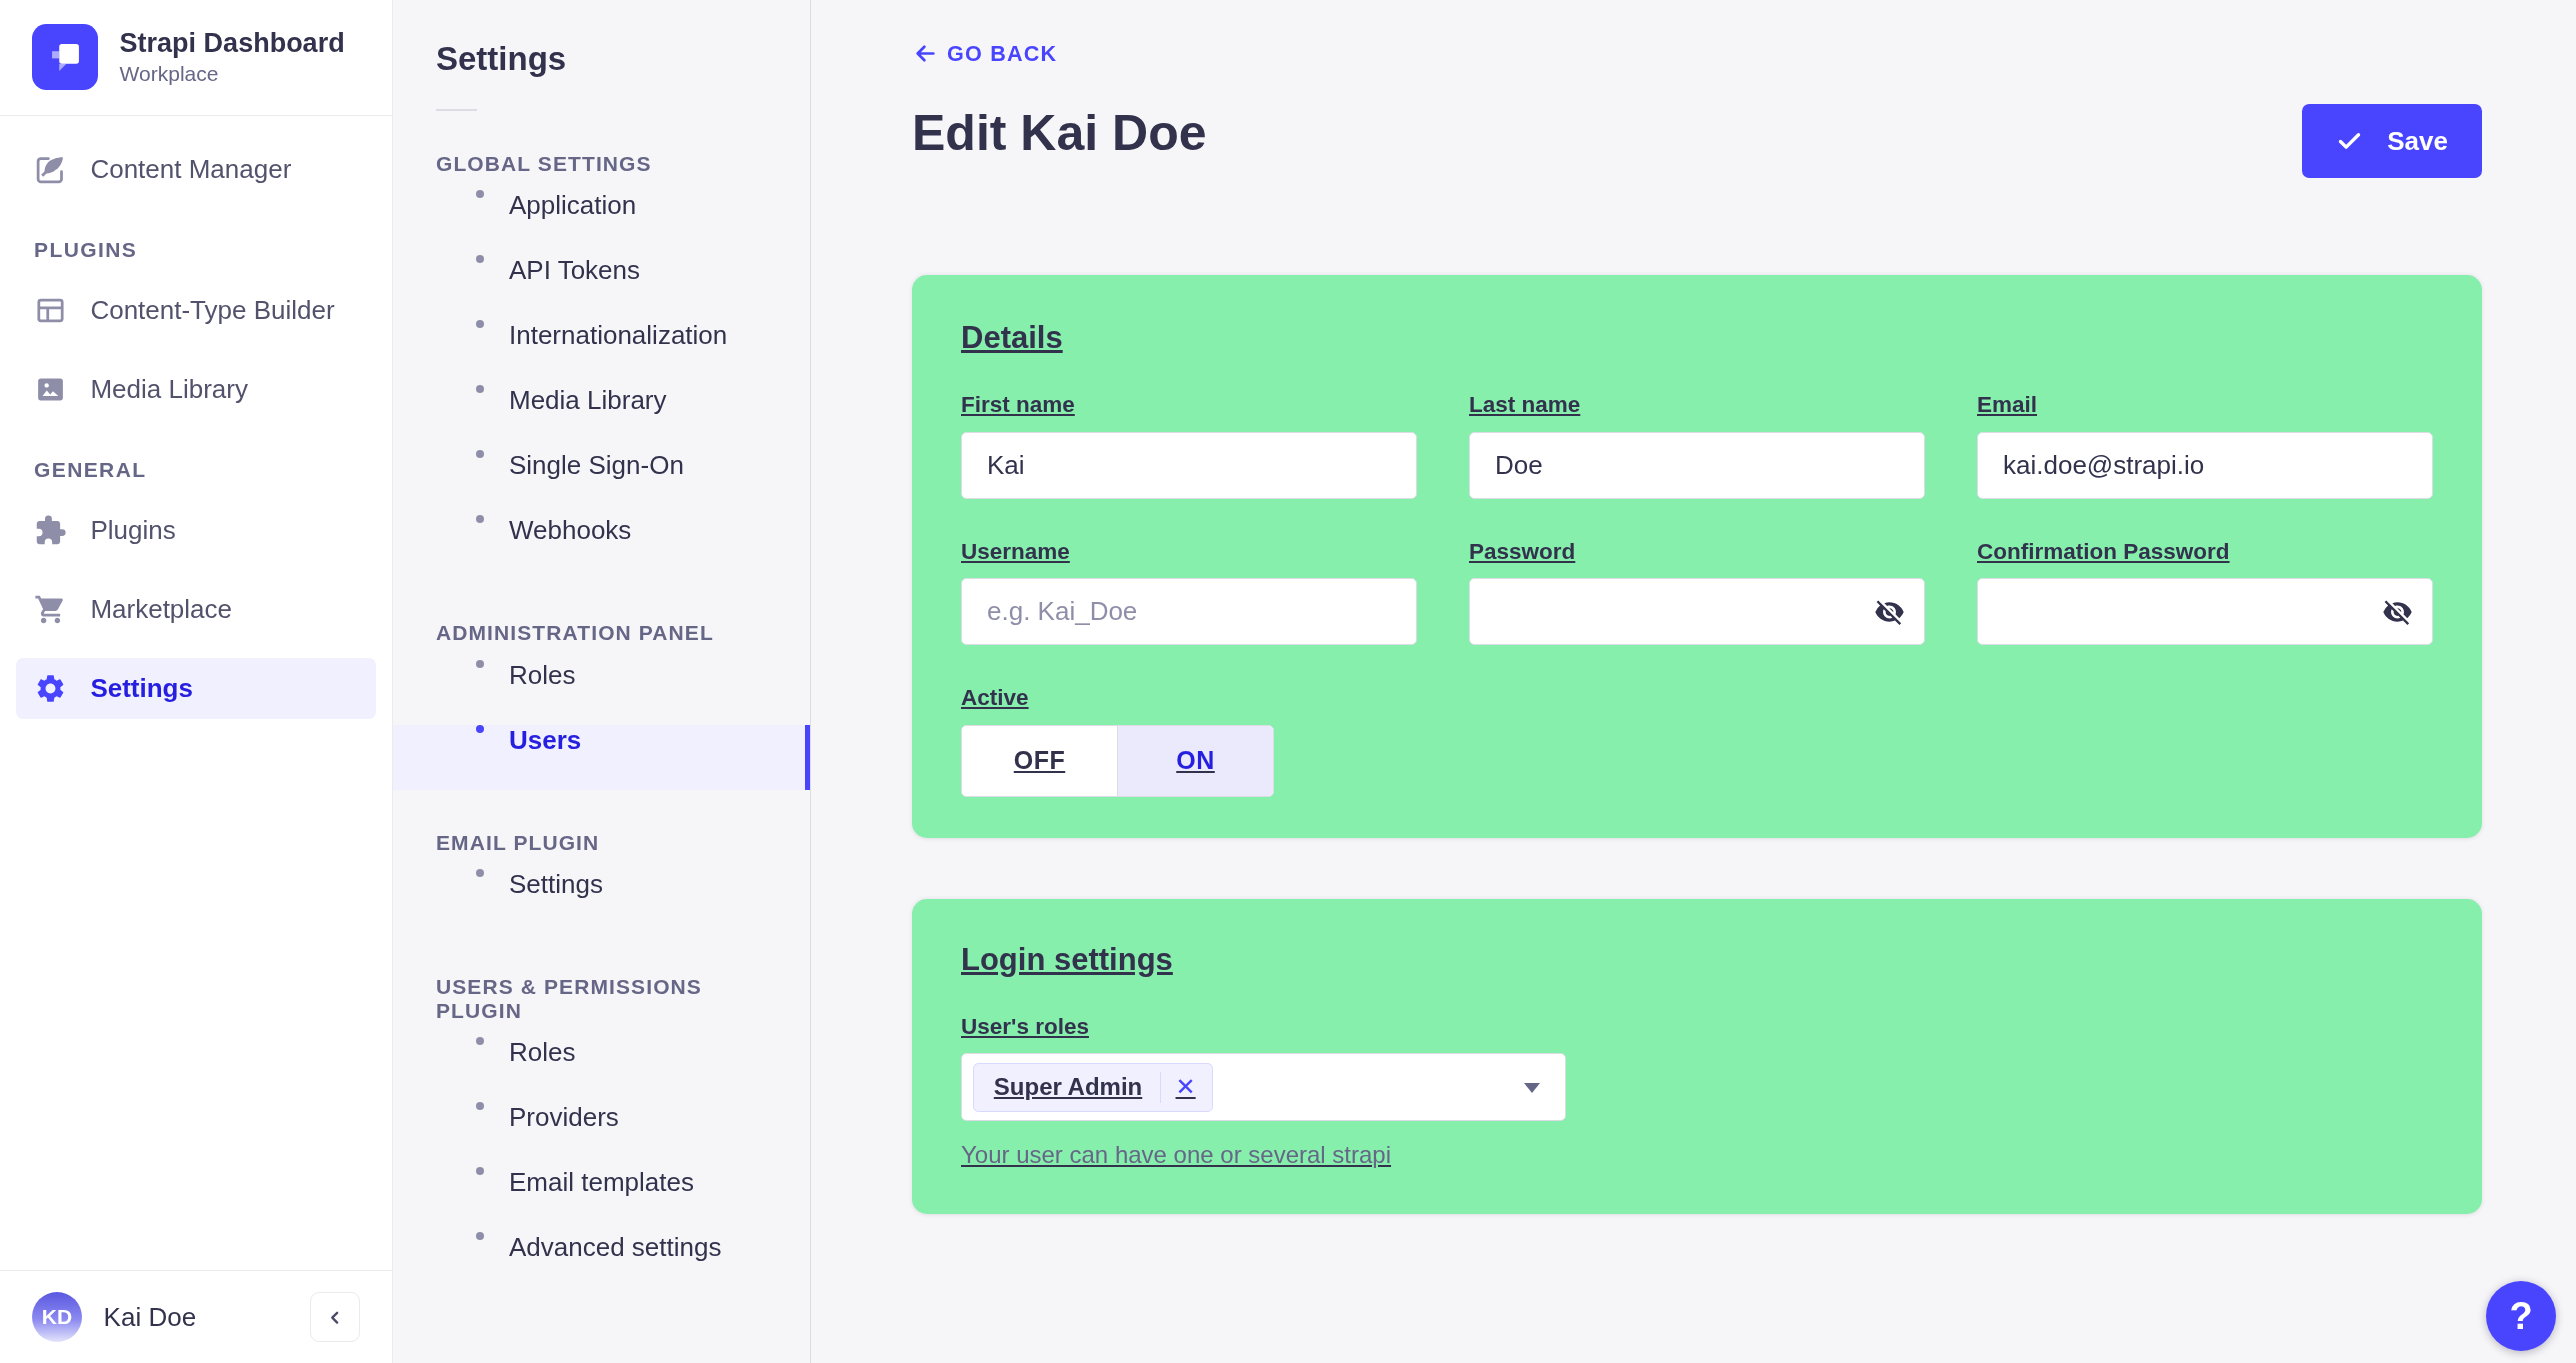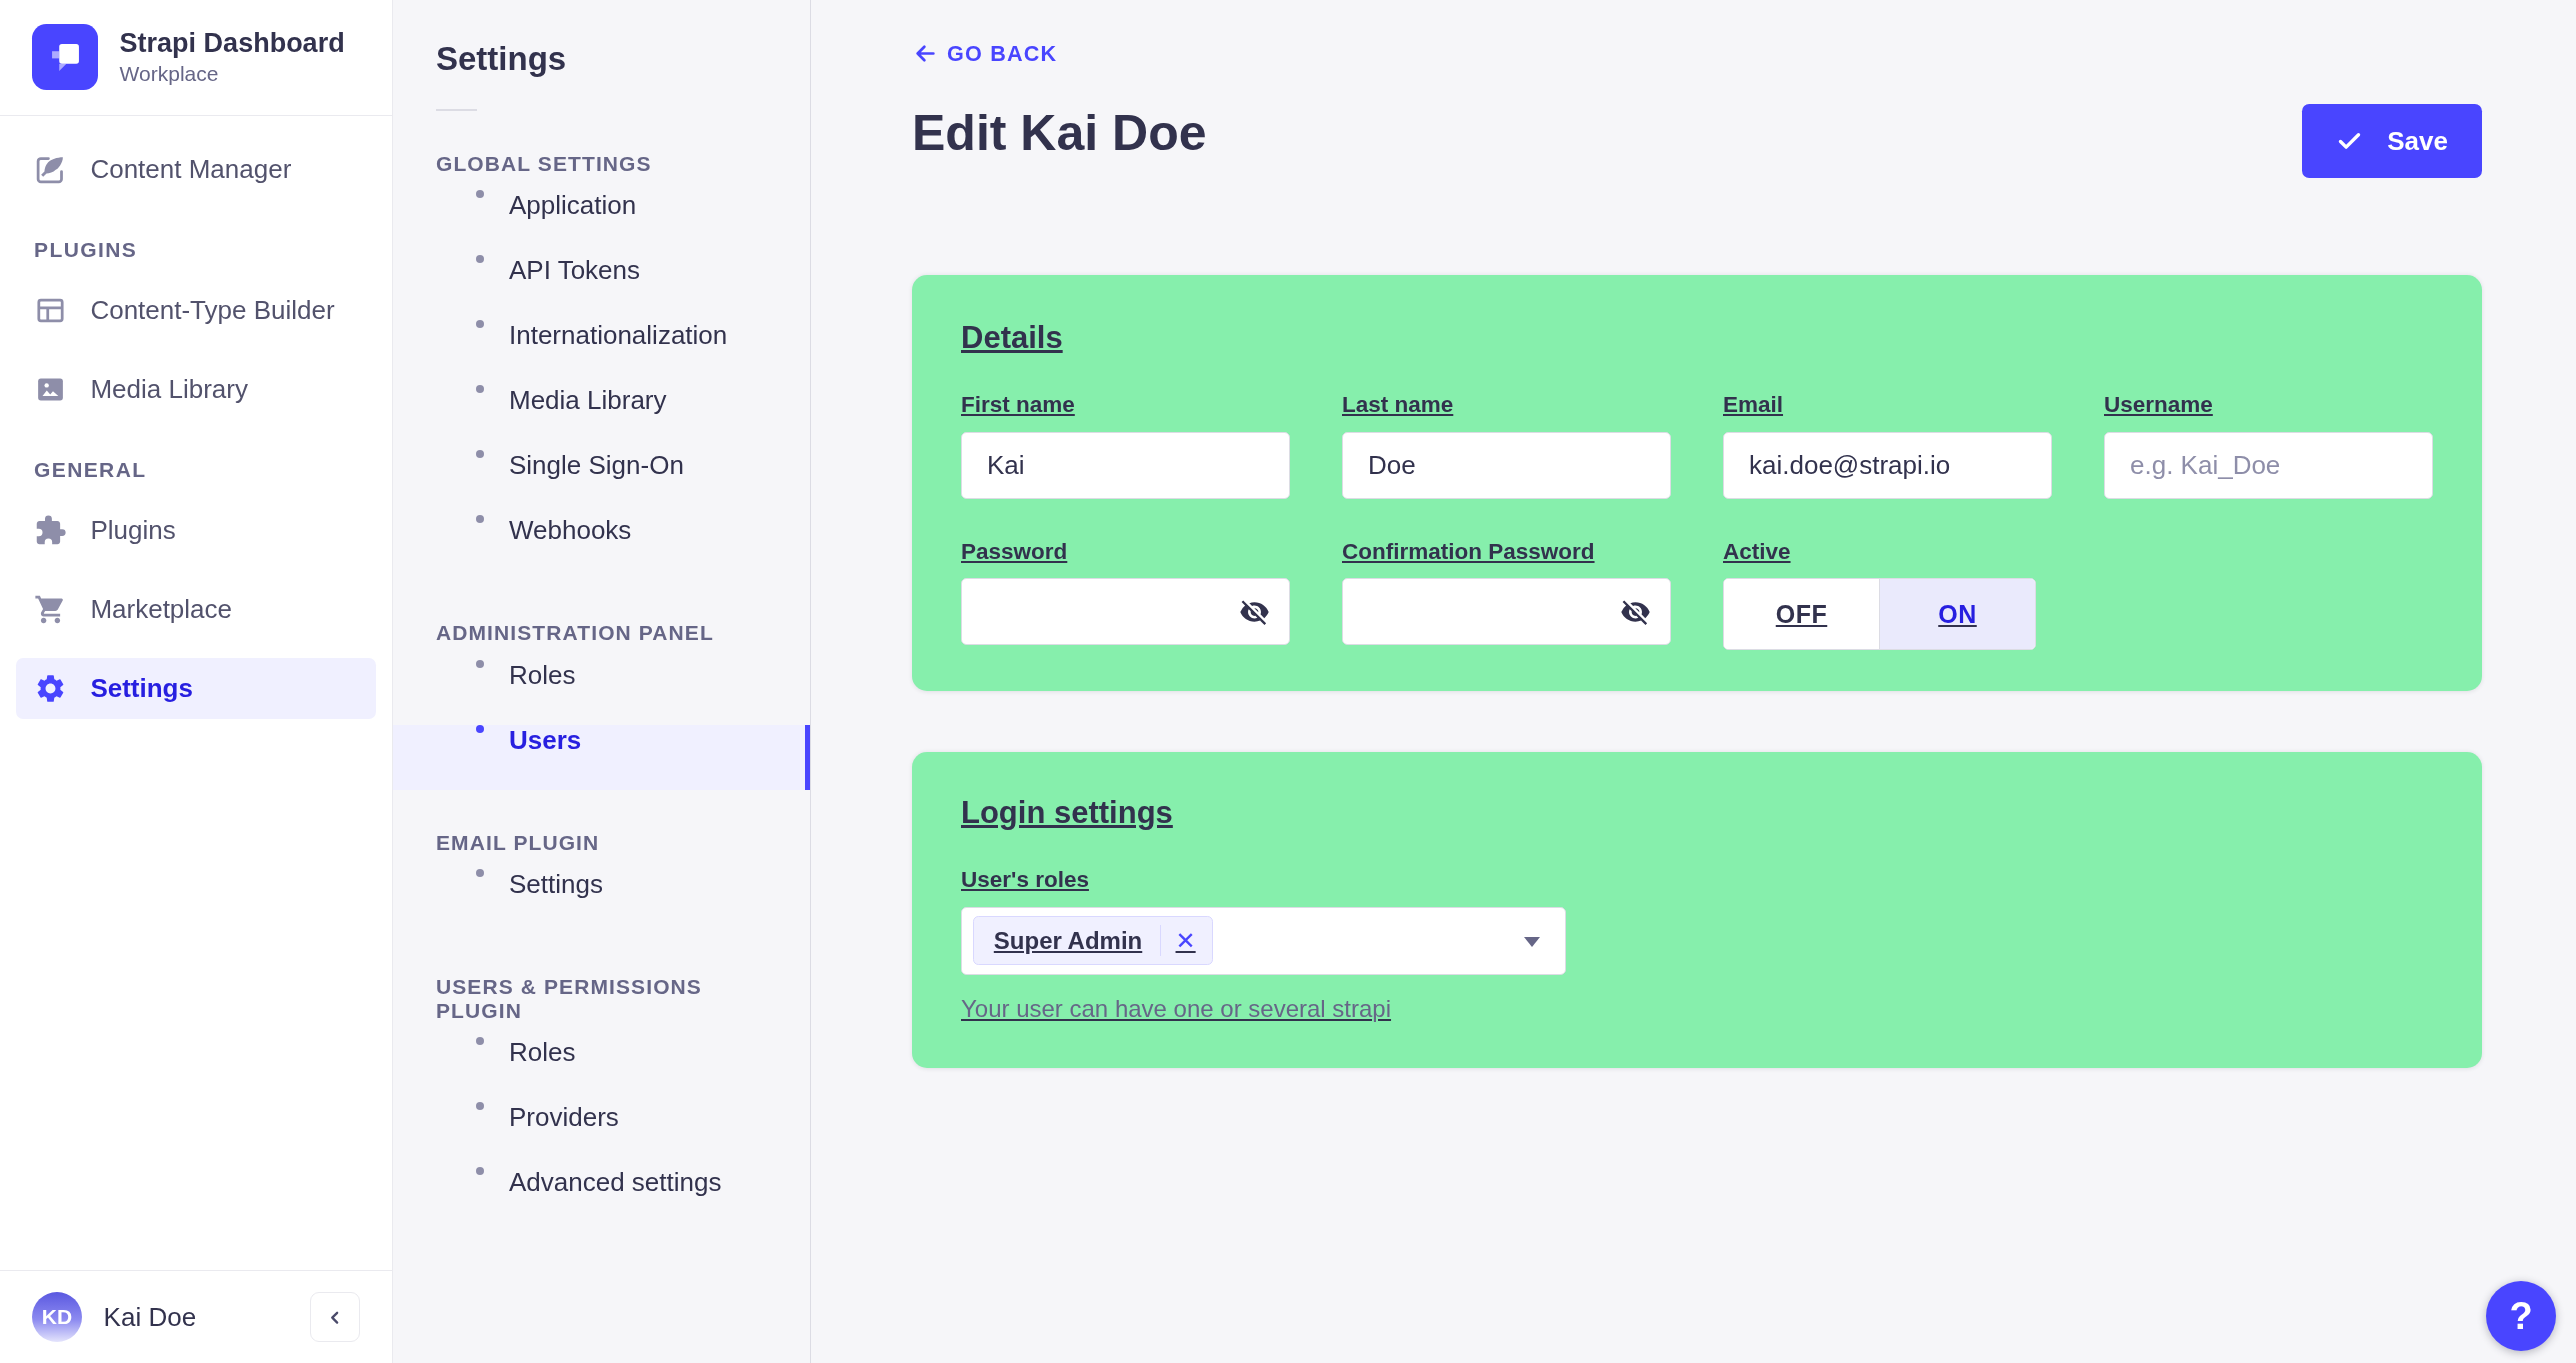--- a/index.html
+++ b/index.html
@@ -62,21 +62,21 @@
   .save-btn { display:flex; align-items:center; gap:24px; background:#4945ff; color:#fff; border:none;
               border-radius:7.2px; height:74px; padding:0 34px; font-size:26px; font-weight:bold;
               font-family:inherit; cursor:pointer; }
   .save-btn svg { width:27px; height:27px; }
 
   .card { background:#86efac; border-radius:15px; box-shadow:0 0.9px 4.5px rgba(33,33,52,.1);text-decoration:underline; }
   .card-details { margin-top:97px; padding:45px 49px 41px; }
   .card-login   { margin-top:61px;  padding:43px 49px 45px; }
   h2 { margin:0 0 36px; font-size:31px; font-weight:bold; color:#32324d; }
 
-  .form-grid { display:grid; grid-template-columns:1fr 1fr 1fr 1fr; column-gap:52px; row-gap:40px; }
+  .form-grid { display:grid; grid-template-columns:1fr 1fr 1fr; column-gap:52px; row-gap:40px; }
   .field-label { display:block; font-size:22.5px; font-weight:bold; color:#32324d; margin-bottom:13.5px; }
   .input-wrap { position:relative; }
   .text-input { width:100%; height:67px; border:0.9px solid #dcdce4; border-radius:5.4px; background:#fff;
                 padding:0 25px; font-size:26px; color:#32324d; font-family:inherit; outline:none; }
   .text-input::placeholder { color:#8e8ea9; }
   .eye-btn { position:absolute; right:10.8px; top:50%; transform:translateY(-50%); width:49px; height:49px;
              background:none; border:none; display:flex; align-items:center; justify-content:center; cursor:pointer; }
   .eye-btn svg { width:31px; height:31px; }
 
   .toggle { width:313px; height:72px; border:0.9px solid #dcdce4; border-radius:5.4px; background:#fff;
@@ -242,20 +242,24 @@
       <div class="subnav-item">
         <span class="bullet"></span>
         <span>Roles</span>
       </div>
       <div class="subnav-item">
         <span class="bullet"></span>
         <span>Providers</span>
       </div>
       <div class="subnav-item">
         <span class="bullet"></span>
+        <span>Email templates</span>
+      </div>
+      <div class="subnav-item">
+        <span class="bullet"></span>
         <span>Advanced settings</span>
       </div>
     </div>
   </nav>
 
   <main class="main">
     <div class="main-inner">
 
       <a class="go-back">
         <svg viewBox="0 0 24 24">

